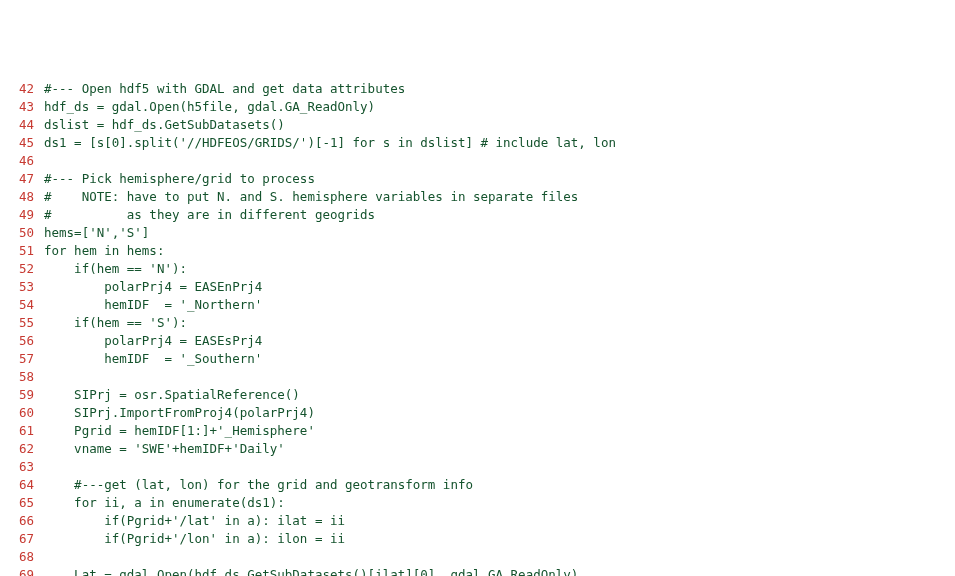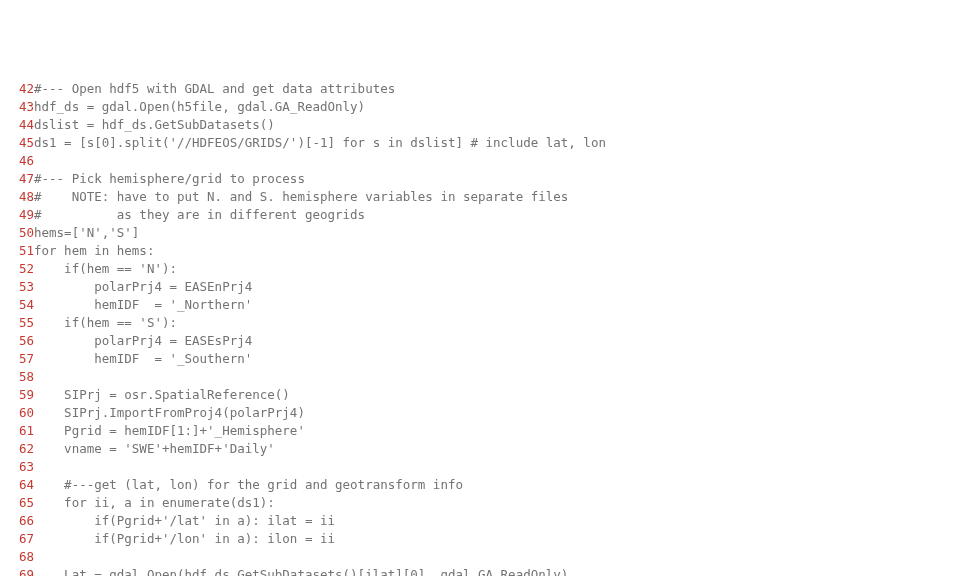--- a/index.html
+++ b/index.html
@@ -12,24 +12,25 @@
     color: #000000;
     white-space: pre;
   }
   .line {
     display: flex;
   }
   .gutter {
     color: #c73a32;
     min-width: 22px;
     text-align: right;
+    margin-right: 10px;
     user-select: none;
   }
   .code {
-    color: #737373;
+    color: #14532d;
   }
 </style>
 </head>
 <body>
 
 
 
 <div id="code-container"><div class="line"><span class="gutter">42</span><span class="code">#--- Open hdf5 with GDAL and get data attributes</span></div><div class="line"><span class="gutter">43</span><span class="code">hdf_ds = gdal.Open(h5file, gdal.GA_ReadOnly)</span></div><div class="line"><span class="gutter">44</span><span class="code">dslist = hdf_ds.GetSubDatasets()</span></div><div class="line"><span class="gutter">45</span><span class="code">ds1 = [s[0].split('//HDFEOS/GRIDS/')[-1] for s in dslist] # include lat, lon</span></div><div class="line"><span class="gutter">46</span><span class="code"></span></div><div class="line"><span class="gutter">47</span><span class="code">#--- Pick hemisphere/grid to process</span></div><div class="line"><span class="gutter">48</span><span class="code">#    NOTE: have to put N. and S. hemisphere variables in separate files</span></div><div class="line"><span class="gutter">49</span><span class="code">#          as they are in different geogrids</span></div><div class="line"><span class="gutter">50</span><span class="code">hems=['N','S']</span></div><div class="line"><span class="gutter">51</span><span class="code">for hem in hems:</span></div><div class="line"><span class="gutter">52</span><span class="code">    if(hem == 'N'):</span></div><div class="line"><span class="gutter">53</span><span class="code">        polarPrj4 = EASEnPrj4</span></div><div class="line"><span class="gutter">54</span><span class="code">        hemIDF  = '_Northern'</span></div><div class="line"><span class="gutter">55</span><span class="code">    if(hem == 'S'):</span></div><div class="line"><span class="gutter">56</span><span class="code">        polarPrj4 = EASEsPrj4</span></div><div class="line"><span class="gutter">57</span><span class="code">        hemIDF  = '_Southern'</span></div><div class="line"><span class="gutter">58</span><span class="code"></span></div><div class="line"><span class="gutter">59</span><span class="code">    SIPrj = osr.SpatialReference()</span></div><div class="line"><span class="gutter">60</span><span class="code">    SIPrj.ImportFromProj4(polarPrj4)</span></div><div class="line"><span class="gutter">61</span><span class="code">    Pgrid = hemIDF[1:]+'_Hemisphere'</span></div><div class="line"><span class="gutter">62</span><span class="code">    vname = 'SWE'+hemIDF+'Daily'</span></div><div class="line"><span class="gutter">63</span><span class="code"></span></div><div class="line"><span class="gutter">64</span><span class="code">    #---get (lat, lon) for the grid and geotransform info</span></div><div class="line"><span class="gutter">65</span><span class="code">    for ii, a in enumerate(ds1):</span></div><div class="line"><span class="gutter">66</span><span class="code">        if(Pgrid+'/lat' in a): ilat = ii</span></div><div class="line"><span class="gutter">67</span><span class="code">        if(Pgrid+'/lon' in a): ilon = ii</span></div><div class="line"><span class="gutter">68</span><span class="code"></span></div><div class="line"><span class="gutter">69</span><span class="code">    Lat = gdal.Open(hdf_ds.GetSubDatasets()[ilat][0], gdal.GA_ReadOnly)</span></div></div>
 
 

